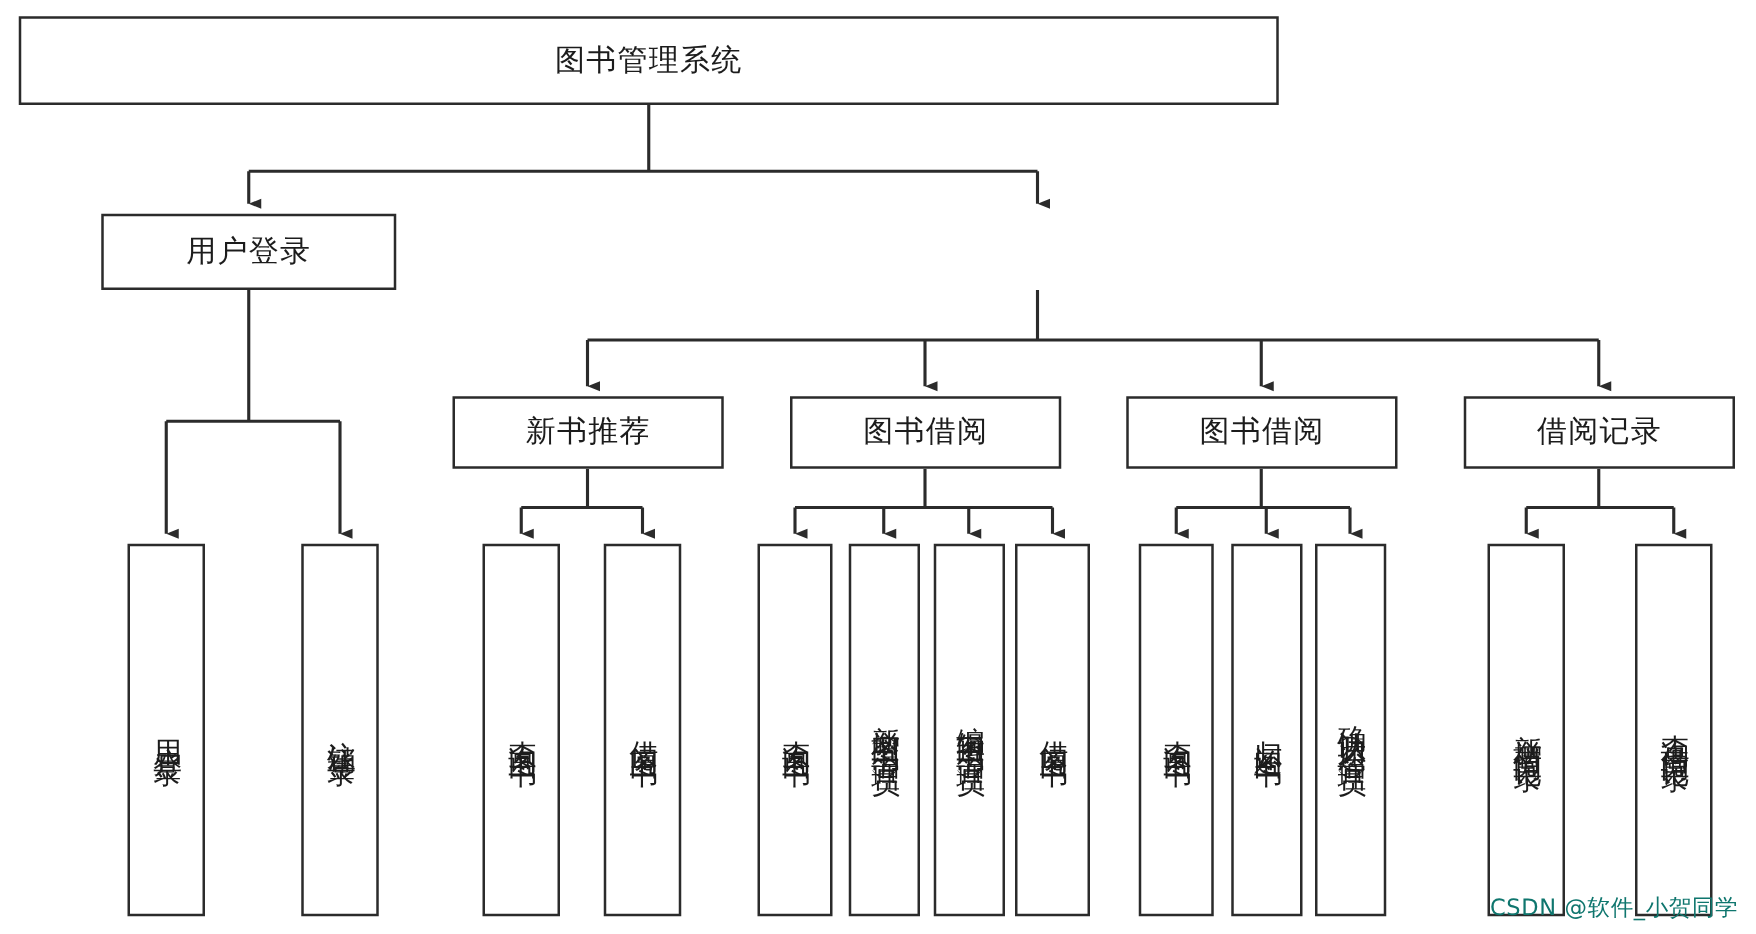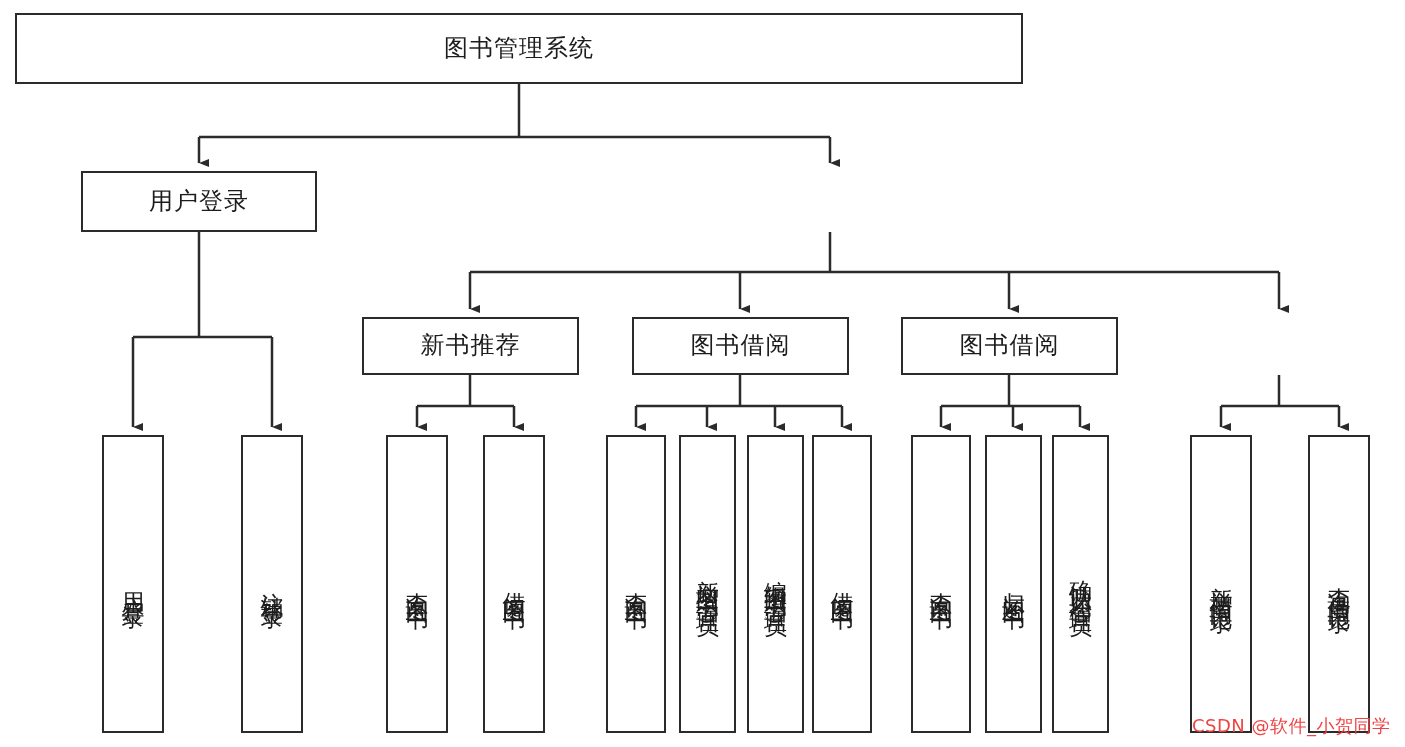--- a/index.html
+++ b/index.html
@@ -48,21 +48,21 @@
     text-orientation: upright;
     font-size: 23px;
     letter-spacing: 5px;
     line-height: 1;
     white-space: nowrap;
     max-height: 100%;
   }
   .watermark {
     position: absolute;
     font-size: 18px;
-    color: #ef4444;
+    color: #0f766e;
     white-space: nowrap;
     letter-spacing: 0.5px;
   }
 </style>
 </head>
 <body>
 
 <div id="diagram-root">
 
   <svg class="canvas" viewBox="0 0 1405 747">
@@ -127,20 +127,23 @@
 
   <div class="node-box" style="left: 362px; top: 317px; width: 217px; height: 58px;">
     <span class="node-label">新书推荐</span>
   </div>
   <div class="node-box" style="left: 632px; top: 317px; width: 217px; height: 58px;">
     <span class="node-label">图书借阅</span>
   </div>
   <div class="node-box" style="left: 901px; top: 317px; width: 217px; height: 58px;">
     <span class="node-label">图书借阅</span>
   </div>
+  <div class="node-box" style="left: 1171px; top: 317px; width: 217px; height: 58px;">
+    <span class="node-label">借阅记录</span>
+  </div>
 
   <div class="node-box vertical" style="left: 102px; top: 435px; width: 62px; height: 298px;">
     <span class="node-label">用户登录</span>
   </div>
   <div class="node-box vertical" style="left: 241px; top: 435px; width: 62px; height: 298px;">
     <span class="node-label">注销登录</span>
   </div>
   <div class="node-box vertical" style="left: 386px; top: 435px; width: 62px; height: 298px;">
     <span class="node-label">查询图书</span>
   </div>

